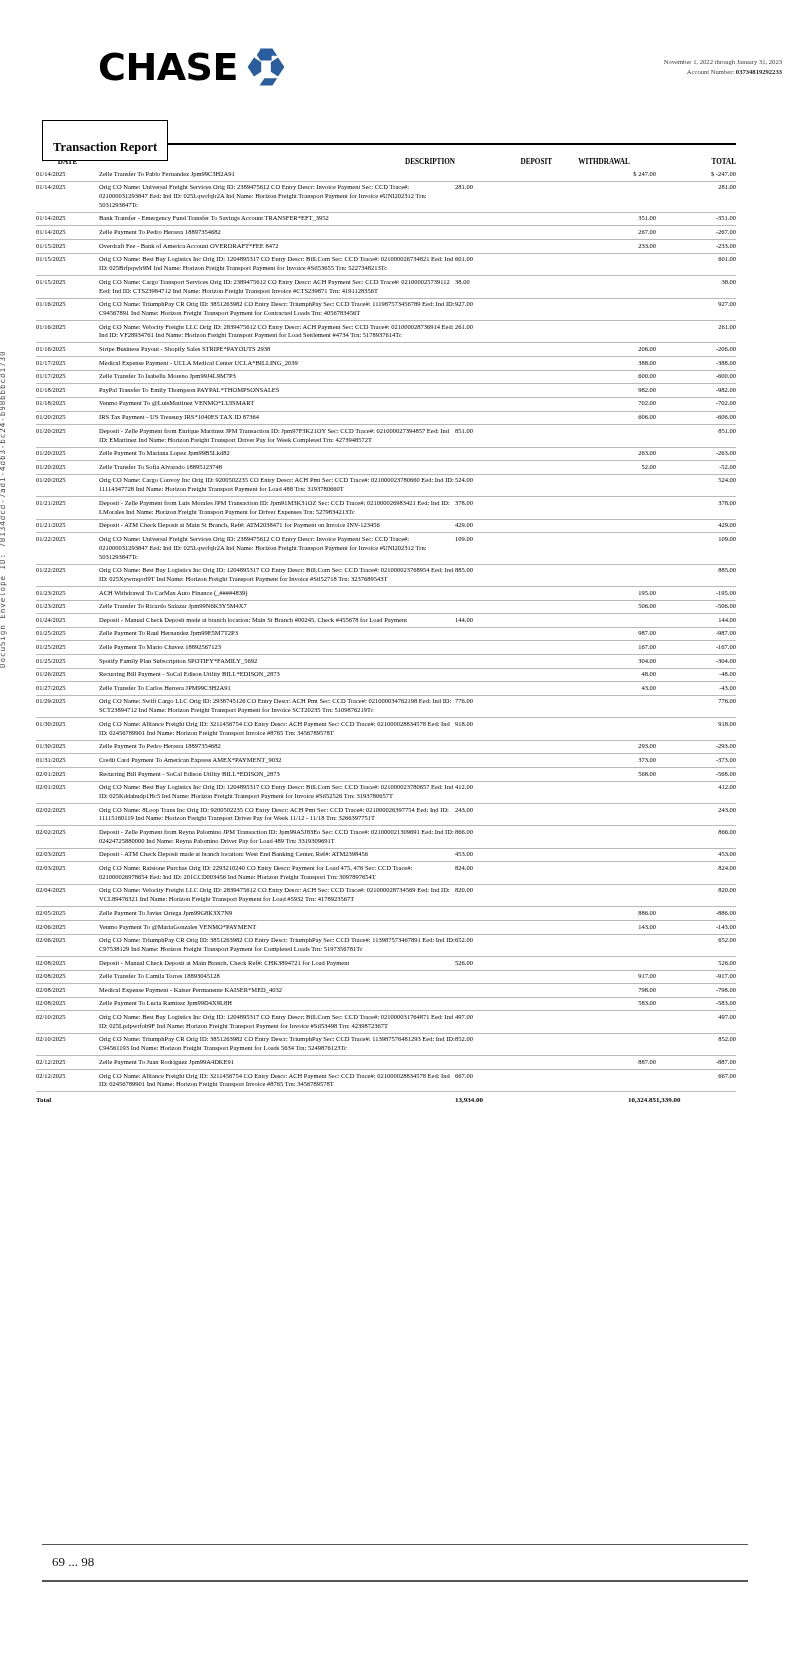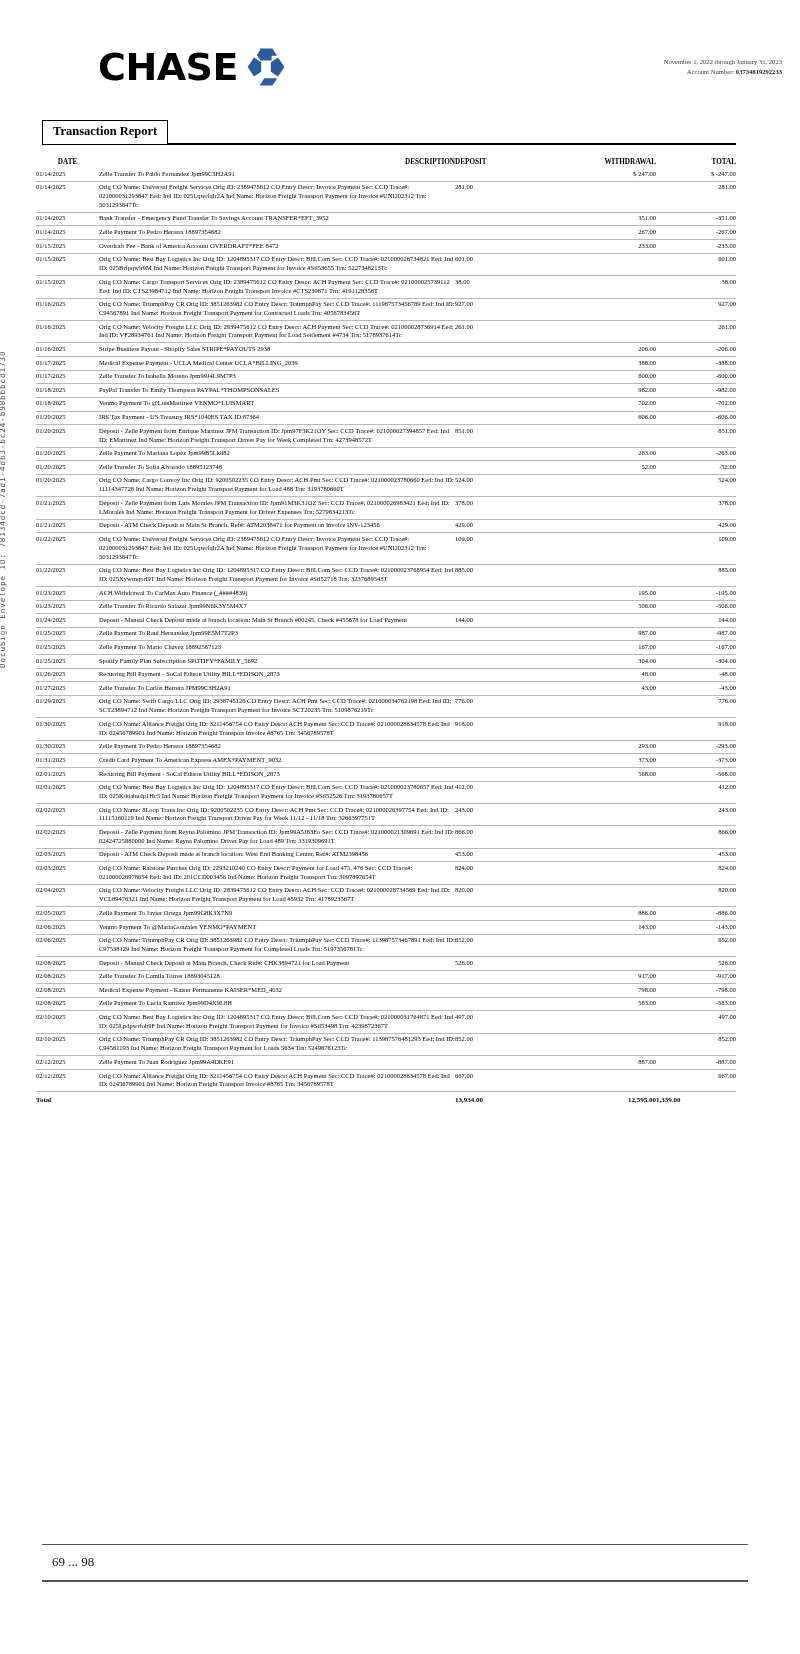--- a/index.html
+++ b/index.html
@@ -70,21 +70,21 @@
     color: #3b3b3b;
     line-height: 1.55;
   }
   #statement-meta .acct-num { font-weight: bold; color: #222; }
 
   
   #report-title-box {
     position: absolute;
     left: 42px; top: 120px;
     border: 1.2px solid #000;
-    padding: 0 10px 5px 10px;
+    padding: 16px 10px 5px 10px;
     background: #fff;
     z-index: 3;
   }
   #report-title-box .title-text {
     font-family: "Liberation Serif", serif;
     font-weight: bold;
     font-size: 12.5px;
     line-height: 1;
     white-space: nowrap;
   }
@@ -115,22 +115,22 @@
   #txn-table thead th {
     font-family: "Liberation Serif", serif;
     font-weight: bold;
     font-size: 7.2px;
     padding: 0 0 2px 0;
     vertical-align: bottom;
     border: none;
   }
   th.h-date { text-align: center; padding-left: 14px; margin-top: 44px; }
   th.h-desc { text-align: right; }
-  th.h-dep  { text-align: left; }
-  th.h-wdl  { text-align: right; padding-right: 4px; }
+  th.h-dep  { text-align: right; }
+  th.h-wdl  { padding-right: 4px; }
   th.h-tot  { text-align: right; padding-right: 2px; }
 
   #txn-table tbody td {
     font-size: 6.5px;
     line-height: 1.36;
     vertical-align: top;
     padding: 1.6px 0 2.2px 0;
     border-bottom: 0.6px solid #b9b9b9;
   }
   td.d-date { text-align: left; padding-left: 0px; white-space: nowrap; }
@@ -608,21 +608,21 @@
           <td class="d-dep">667.00</td>
           <td class="d-wdl"></td>
           <td class="d-tot">667.00</td>
         </tr>
       </tbody>
     <tfoot>
       <tr>
         <td class="t-label">Total</td>
         <td></td>
         <td class="t-dep">13,934.00</td>
-        <td class="t-wdl">12,595.00</td>
+        <td class="t-wdl">10,324.85</td>
         <td class="t-tot">1,339.00</td>
       </tr>
     </tfoot>
   </table>
 
   <div id="footer-block">
     <div id="footer-rule-top"></div>
     <div id="footer-inner">
       <span>69 ... 98</span>
     </div>

